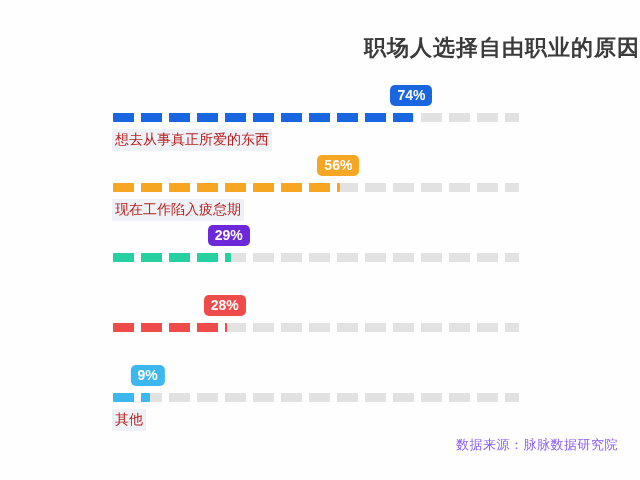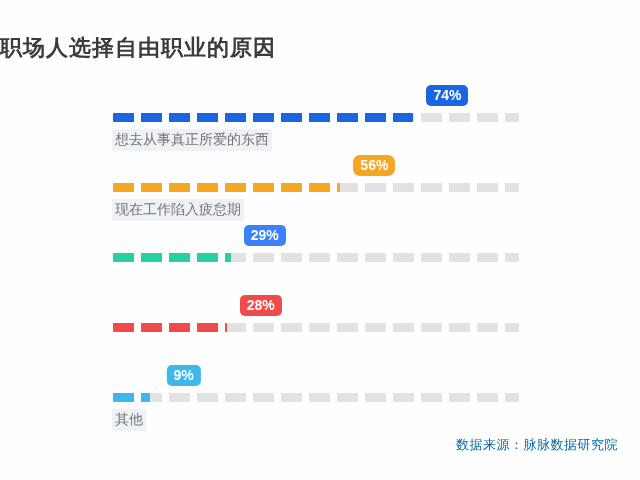--- a/index.html
+++ b/index.html
@@ -24,21 +24,21 @@
     height: 480px;
     background: #fefefe;
   }
 
   
   .chart-title {
     position: absolute;
     left: 0;
     top: 33px;
     width: 640px;
-    text-align: left;
+    text-align: right;
     font-size: 22px;
     font-weight: bold;
     letter-spacing: 1px;
     color: #3b3b3b;
     white-space: nowrap;
   }
 
   
   .bars {
     position: absolute;
@@ -60,21 +60,20 @@
     line-height: 21px;
     padding: 0 7px;
     border-radius: 5px;
     color: #ffffff;
     font-size: 14px;
     font-weight: bold;
     white-space: nowrap;
     transform: translateX(-50%);
     box-sizing: border-box;
     letter-spacing: 0px;
-    margin-left: 36px;
   }
 
   
   .track {
     position: absolute;
     top: 28px;
     left: 0;
     width: 406px;
     height: 9px;
   }
@@ -111,34 +110,34 @@
     width: 406px;
     height: 9px;
   }
 
   
   .bar-label {
     position: absolute;
     top: 44px;
     left: -1px;
     font-size: 14px;
-    color: #737373;
+    color: #b91c1c;
     background: #eef2f7;
     padding: 1px 3px 2px 3px;
     white-space: nowrap;
     line-height: 19px;
   }
 
   
   .source {
     position: absolute;
     right: 22px;
     bottom: 26px;
     font-size: 13px;
-    color: #0369a1;
+    color: #8b5cf6;
     white-space: nowrap;
     letter-spacing: 0.5px;
   }
 </style>
 </head>
 <body>
 
 <div class="canvas">
 
   <div class="chart-title">职场人选择自由职业的原因</div>
@@ -150,32 +149,32 @@
       <div class="track">
         <div class="track-bg"></div>
         <div class="track-fill" style="width: 300.44px;">
           <div class="track-fill-inner" style="background-image: repeating-linear-gradient(to right, rgb(26, 102, 224) 0px, rgb(26, 102, 224) 21px, rgba(0, 0, 0, 0) 21px, rgba(0, 0, 0, 0) 28px);"></div>
         </div>
       </div>
       <div class="bar-label">想去从事真正所爱的东西</div>
     </div>
 
     <div class="bar-group">
-      <div class="badge" style="background: rgb(245, 166, 35); left: 225.36px; border-radius: 7px;">56%</div>
+      <div class="badge" style="background: rgb(245, 166, 35); left: 225.36px;">56%</div>
       <div class="track">
         <div class="track-bg"></div>
         <div class="track-fill" style="width: 227.36px;">
           <div class="track-fill-inner" style="background-image: repeating-linear-gradient(to right, rgb(245, 166, 35) 0px, rgb(245, 166, 35) 21px, rgba(0, 0, 0, 0) 21px, rgba(0, 0, 0, 0) 28px);"></div>
         </div>
       </div>
       <div class="bar-label">现在工作陷入疲怠期</div>
     </div>
 
     <div class="bar-group">
-      <div class="badge" style="background: #3b82f6; left: 115.74px;">29%</div>
+      <div class="badge" style="background: #6d28d9; left: 115.74px;">29%</div>
       <div class="track">
         <div class="track-bg"></div>
         <div class="track-fill" style="width: 117.74px;">
           <div class="track-fill-inner" style="background-image: repeating-linear-gradient(to right, rgb(39, 208, 160) 0px, rgb(39, 208, 160) 21px, rgba(0, 0, 0, 0) 21px, rgba(0, 0, 0, 0) 28px);"></div>
         </div>
       </div>
     </div>
 
     <div class="bar-group">
       <div class="badge" style="background: rgb(240, 75, 75); left: 111.68px;">28%</div>

